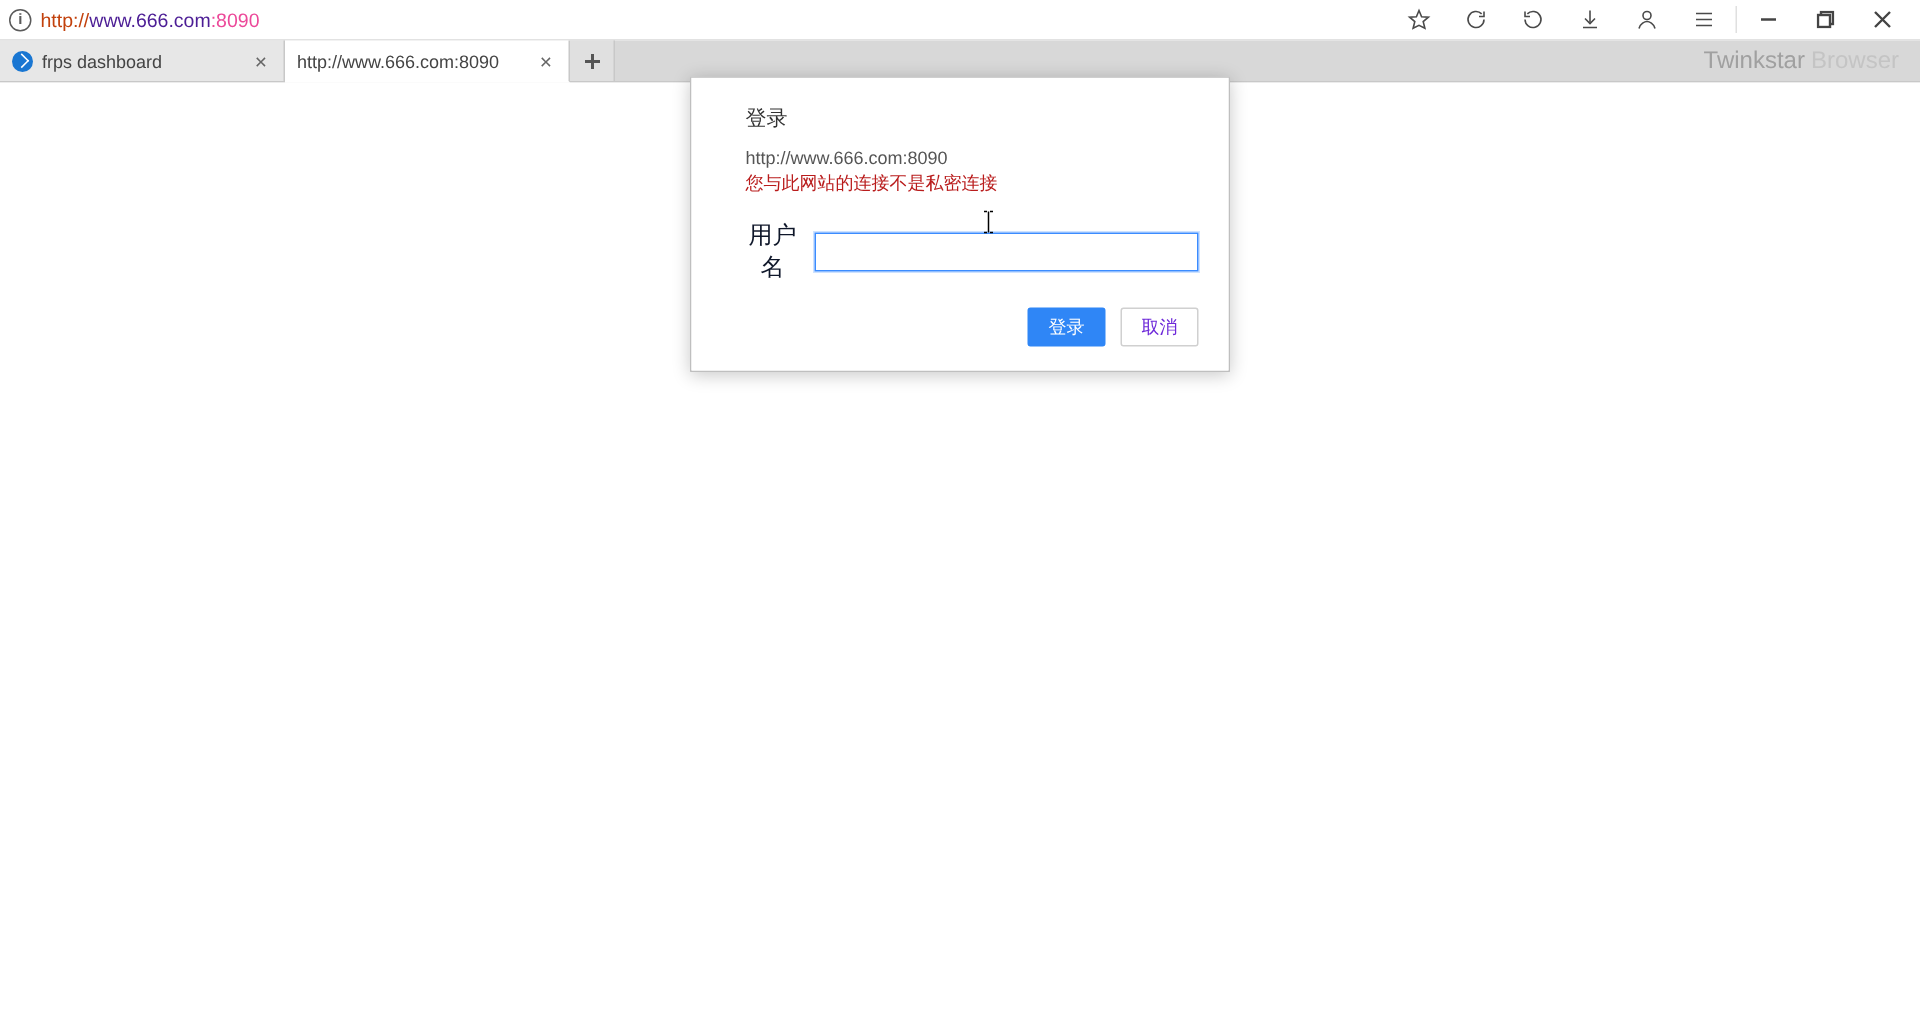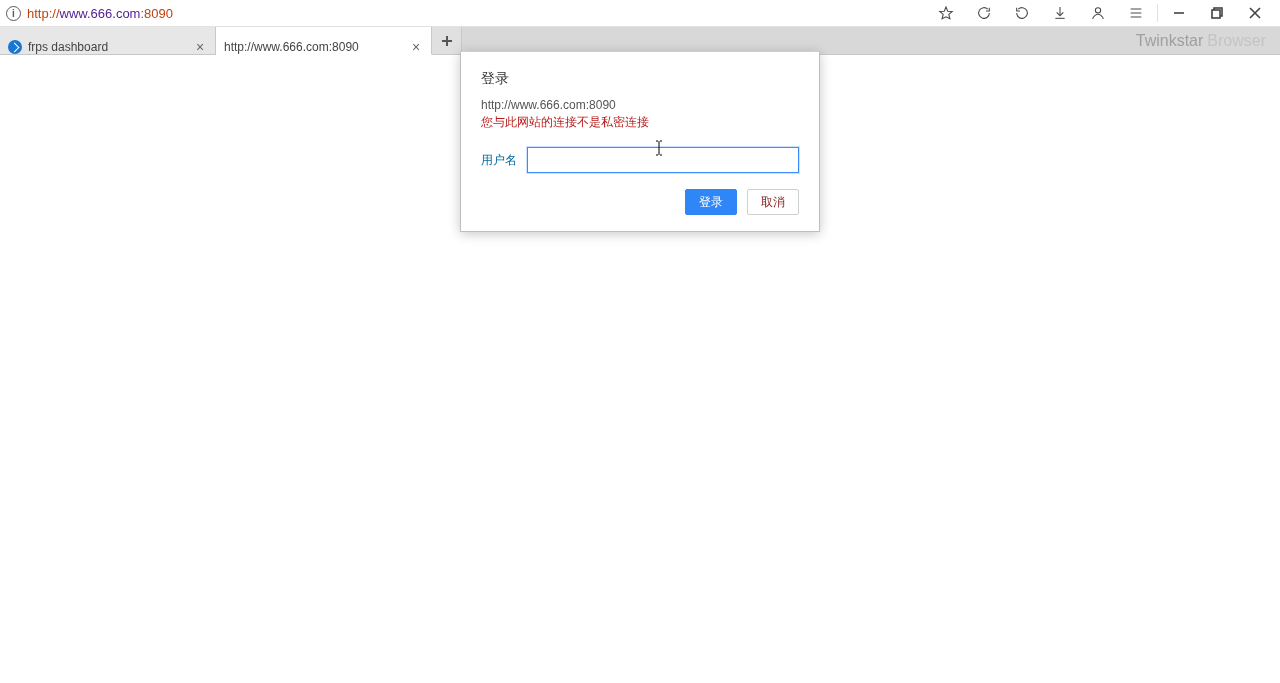--- a/index.html
+++ b/index.html
@@ -36,21 +36,21 @@
   .info-icon {
     width: 15px; height: 15px;
     border: 1.5px solid #5a5a5a;
     border-radius: 50%;
     display: flex; align-items: center; justify-content: center;
     font-size: 10px; font-weight: bold;
     color: #5a5a5a;
   }
   .url-text .scheme { color: #c2410c; }
   .url-text .host { color: #4c1d95; }
-  .url-text .port { color: #c2410c; }
+  .url-text .port { color: #ec4899; }
 
   .toolbar-icons {
     display: flex;
     align-items: center;
     gap: 0;
   }
   .tb-btn {
     width: 38px; height: 27px;
     display: flex; align-items: center; justify-content: center;
     color: #444;
@@ -66,25 +66,25 @@
   
   .tabstrip {
     height: 28px;
     background: #d8d8d8;
     display: flex;
     align-items: stretch;
     position: relative;
     border-bottom: 1px solid #c8c8c8;
   }
   .tab {
-    width: 216px;
+    width: 190px;
     background: #eeeeee;
     border-right: 1px solid #c8c8c8;
     display: flex;
-    align-items: flex-end;
+    align-items: center;
     padding: 0 8px;
     font-size: 12px;
     color: #444;
     gap: 6px;
     position: relative;
   }
   .tab.inactive { background: #e7e7e7; }
   .tab.active {
     background: #ffffff;
     border-bottom: 1px solid #fff;
@@ -132,21 +132,21 @@
   
   .dialog {
     position: absolute;
     left: 460px;
     top: 51px;
     width: 360px;
     background: #fff;
     border: 1px solid #bfbfbf;
     border-top: 1px solid #cfcfcf;
     box-shadow: 0 2px 12px rgba(0,0,0,0.22);
-    padding: 18px 20px 16px 20px;
+    padding: 18px 20px 16px 36px;
     border-radius: 1px;
   }
   .dialog h2 {
     font-size: 14px;
     font-weight: normal;
     color: #333;
     margin-bottom: 10px;
   }
   .dialog .origin {
     font-size: 12px;
@@ -159,23 +159,23 @@
     margin-bottom: 16px;
   }
   .field-row {
     display: flex;
     align-items: center;
     margin-bottom: 12px;
     gap: 10px;
   }
   .field-row label {
     width: 36px;
-    font-size: 12px;
-    color: #0369a1;
-    text-align: right;
+    font-size: 16px;
+    color: #0f172a;
+    text-align: center;
   }
   .field-row input {
     flex: 1;
     height: 26px;
     border: 1px solid #c7c7c7;
     padding: 0 6px;
     font-size: 13px;
     outline: none;
   }
   .field-row input.focused {
@@ -197,21 +197,21 @@
     cursor: pointer;
     border: 1px solid transparent;
   }
   .btn-primary {
     background: #2f86f6;
     color: #fff;
     border-color: #2f86f6;
   }
   .btn-secondary {
     background: #fff;
-    color: #7f1d1d;
+    color: #6d28d9;
     border: 1px solid #d0d0d0;
   }
 
   .text-cursor {
     position:absolute;
     pointer-events:none;
   }
   .text-cursor svg { width:18px;height:18px; }
 </style>
 </head>

